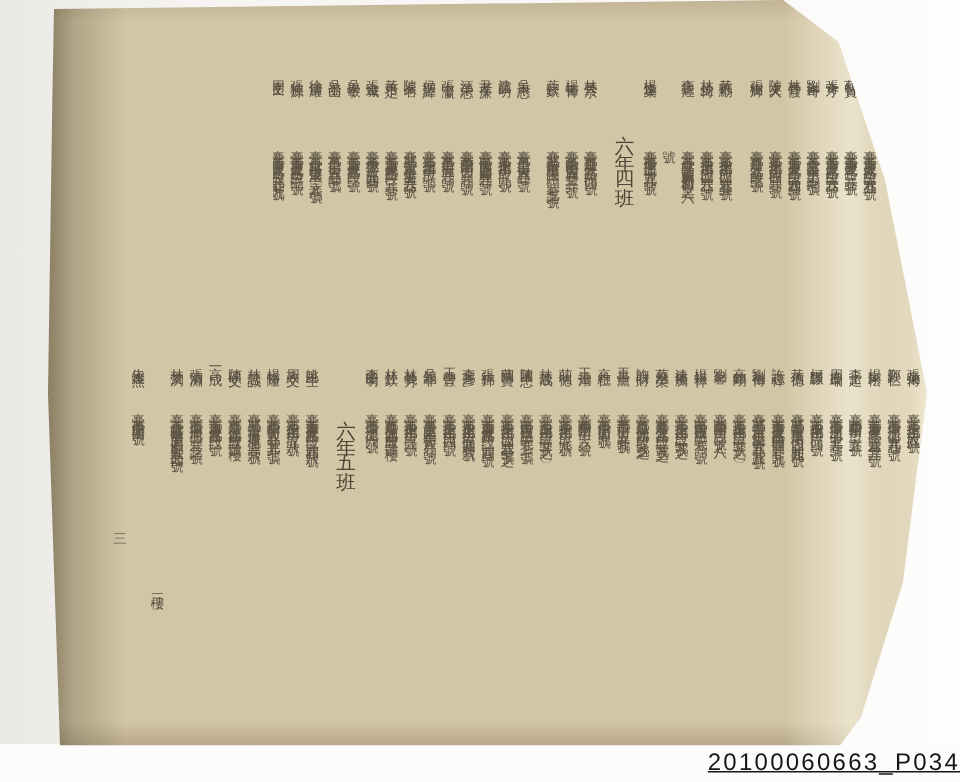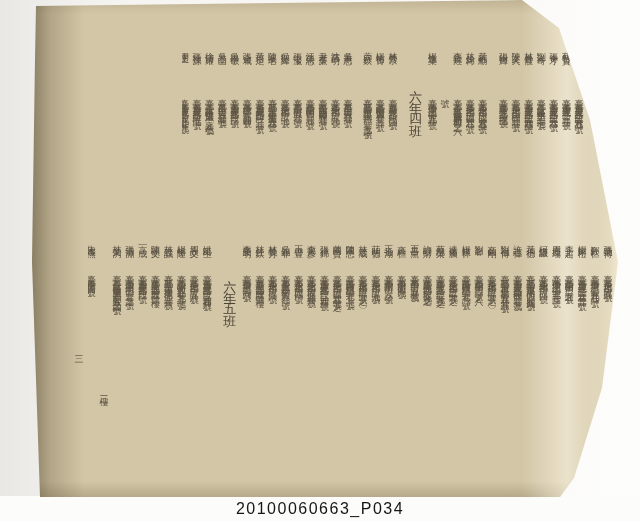--- a/index.html
+++ b/index.html
@@ -46,23 +46,23 @@
   .b1 .col.header{padding-top:35px;}
   .b2 .col.header{padding-top:32px;}
   .hdr{font-size:13px;letter-spacing:11.5px;color:#4c4437;line-height:1;}
   .pagenum{
     position:absolute;left:50px;top:348px;
     writing-mode:vertical-rl;
     font-size:9px;color:#6a6152;letter-spacing:2px;
   }
   .caption{
     position:absolute;top:500px;left:0;width:640px;
-    text-align:center;
+    text-align:right;
     font-family:"Liberation Sans","DejaVu Sans",sans-serif;
-    font-size:16px;letter-spacing:1.5px;color:#161616;
+    font-size:16px;letter-spacing:1.5px;color:#161616;text-decoration:underline;
   }
 </style>
 </head>
 <body>
 
 <div class="bottom-bg"></div>
 
 <div class="page">
   <div class="band b1">
       <div class="col entry"><span class="nm">廖國基</span><span class="addr">臺北市重慶北路三段三六巷五二號</span></div>

